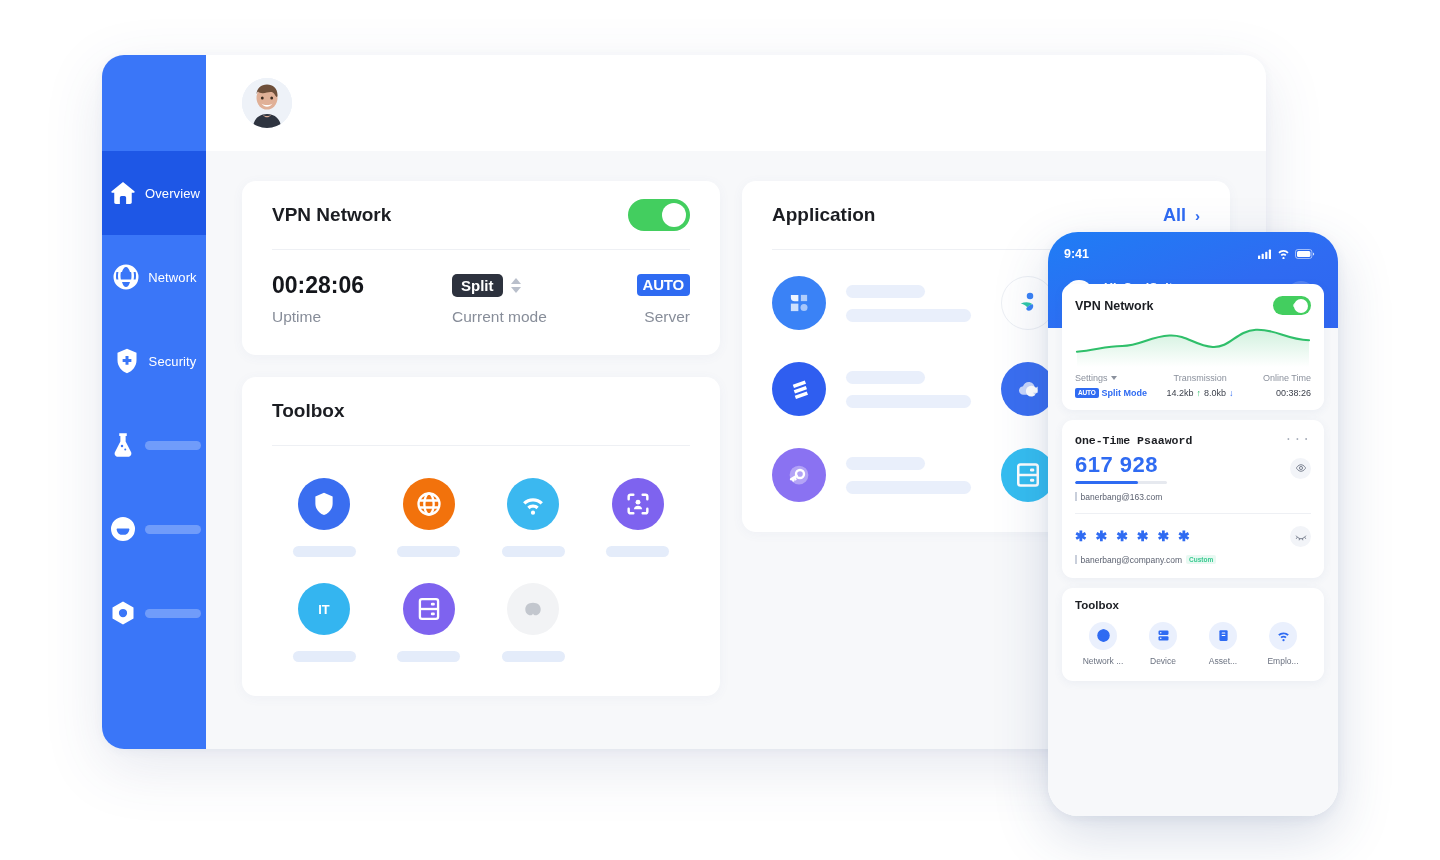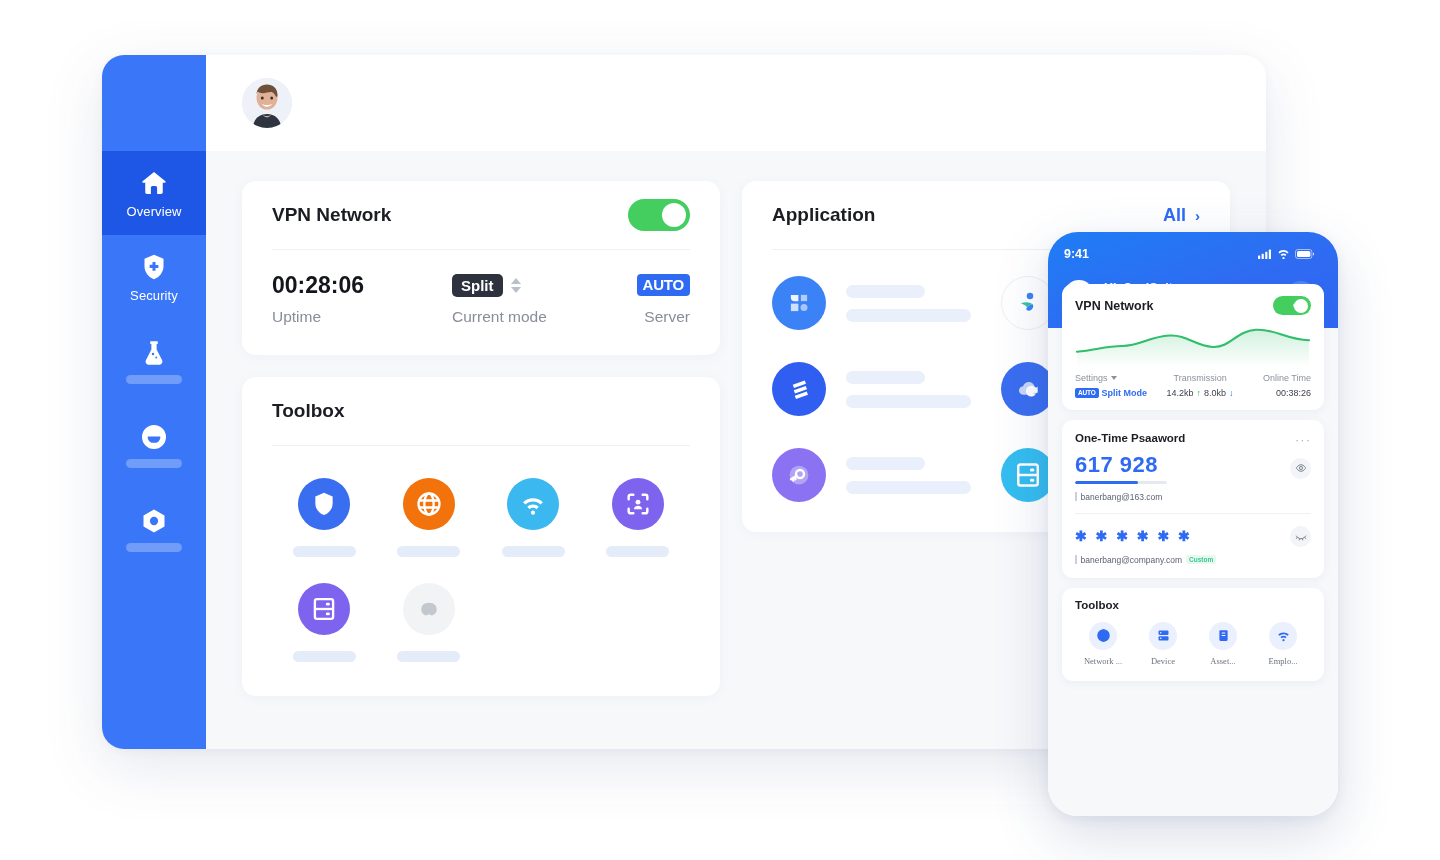--- a/index.html
+++ b/index.html
@@ -25,21 +25,21 @@
   
   #sidebar {
     width:104px; flex:0 0 104px;
     background:#3a76f8;
     display:flex; flex-direction:column;
     align-items:center;
     padding-top:96px;
   }
   .nav-item {
     width:104px; height:84px;
-    display:flex; flex-direction:column;
+    display:flex; 
     align-items:center; justify-content:center;
     gap:7px;
     cursor:pointer;
   }
   .nav-item.active { background:#1e57e6; }
   .nav-ico { width:30px; height:30px; display:block; }
   .nav-ico svg { width:100%; height:100%; display:block; fill:#ffffff; }
   .nav-label {
     color:#ffffff; font-size:13px; line-height:1;
     letter-spacing:0.1px;
@@ -217,21 +217,21 @@
   .m-val { font-size:9px; color:#3a3f4a; display:flex; align-items:center; gap:3px; white-space:nowrap; }
   .auto-mini {
     background:#2f6bf2;color:#fff;font-size:6.5px;font-weight:bold;
     padding:1.5px 3px;border-radius:2px;line-height:1;letter-spacing:-0.2px;
   }
   .split-mini { color:#2f6bf2; font-size:9px; font-weight:bold; }
   .up-ar { color:#2fbf6a; font-weight:bold; }
   .dn-ar { color:#2f6bf2; font-weight:bold; }
 
   #otp-card { margin-top:10px; padding:12px 13px 13px 13px; }
-  .otp-head { display:flex; align-items:flex-start; justify-content:space-between; }
+  .otp-head { display:flex; align-items:flex-end; justify-content:space-between;font-family:Liberation Mono, monospace; }
   .otp-title { font-size:11.5px; font-weight:bold; color:#1b1d22; }
   .dots3 { color:#aab0bc; font-size:13px; letter-spacing:1px; cursor:pointer; }
   .otp-mid { display:flex; align-items:center; justify-content:space-between; margin-top:6px;gap:48px; }
   .otp-code { font-size:22px; font-weight:bold; color:#2f6bf2; letter-spacing:0.5px; line-height:1.05; }
   .round-btn {
     width:21px;height:21px;border-radius:50%;background:#f2f4f8;
     display:flex;align-items:center;justify-content:center;cursor:pointer;flex:0 0 21px;
   }
   .round-btn svg { width:12px;height:12px;display:block;stroke:#7b8291;fill:none; }
   .otp-bar { height:2.5px; border-radius:2px; background:#e6e9ef; margin-top:5px; width:92px; overflow:hidden; }
@@ -241,38 +241,46 @@
   .otp-rule { height:1px; background:#eef0f4; margin:11px 0 0 0; }
   .stars { color:#2f6bf2; font-size:14px; letter-spacing:2.5px; font-weight:bold; line-height:1; }
   .badge-custom { color:#36c98f; font-size:6.5px; background:#e8f9f2; padding:1px 3px; border-radius:2px; font-weight:bold; }
 
   #ph-toolbox { margin-top:10px; padding:11px 13px 14px 13px; }
   .pt-title { font-size:11.5px; font-weight:bold; color:#1b1d22; }
   .pt-grid { display:flex; justify-content:space-between; margin-top:11px; }
   .pt-cell { display:flex; flex-direction:column; align-items:center; gap:6px; width:56px; cursor:pointer; }
   .pt-ico { width:28px;height:28px;border-radius:50%;background:#eaf0fd; display:flex;align-items:center;justify-content:center; }
   .pt-ico svg { width:15px;height:15px;display:block;fill:#2f6bf2; }
-  .pt-lab { font-size:8.5px; color:#6b7280; text-align:center; line-height:1.35;font-family:Liberation Serif, serif; }
+  .pt-lab { font-size:8.5px; color:#6b7280; text-align:center; line-height:1.35; }
 </style>
 </head>
 <body>
 
 <div id="app-window">
 
   <nav id="sidebar">
 
     <div class="nav-item active">
       <span class="nav-ico">
         <svg viewBox="0 0 24 24">
             <path d="M12 3.2 2.9 10.6c-.5.4-.2 1.2.4 1.2H5v7.6c0 .8.6 1.4 1.4 1.4h3.1v-5.1c0-.7.6-1.3 1.3-1.3h2.4c.7 0 1.3.6 1.3 1.3v5.1h3.1c.8 0 1.4-.6 1.4-1.4v-7.6h1.7c.6 0 .9-.8.4-1.2z"></path>
           </svg>
       </span>
       <span class="nav-label">Overview</span>
     </div>
 
+    <div class="nav-item">
+      <span class="nav-ico">
+        <svg viewBox="0 0 24 24">
+            <path d="M12 2a10 10 0 1 0 0 20 10 10 0 0 0 0-20zm0 2c1.3 0 2.6 1.6 3.2 4H8.8C9.4 5.6 10.7 4 12 4zM7.9 8h8.2c.2.9.3 1.9.3 3s-.1 2.1-.3 3H7.9c-.2-.9-.3-1.9-.3-3s.1-2.1.3-3zm-2 0c-.2 1-.3 2-.3 3s.1 2 .3 3H4.3A8 8 0 0 1 4 11c0-1 .1-2 .3-3zm12.2 0h1.6c.2 1 .3 2 .3 3s-.1 2-.3 3h-1.6c.2-1 .3-2 .3-3s-.1-2-.3-3zM8.8 16h6.4c-.6 2.4-1.9 4-3.2 4s-2.6-1.6-3.2-4z"></path>
+          </svg>
+      </span>
+      <span class="nav-label">Network</span>
+    </div>
 
     <div class="nav-item">
       <span class="nav-ico">
         <svg viewBox="0 0 24 24">
             <path d="M12 2.2 4.4 5.4v6c0 4.6 3.1 8.8 7.6 10.4 4.5-1.6 7.6-5.8 7.6-10.4v-6zM13.2 8v2.3h2.3v2.4h-2.3V15h-2.4v-2.3H8.5v-2.4h2.3V8z"></path>
           </svg>
       </span>
       <span class="nav-label">Security</span>
     </div>
 
@@ -397,20 +405,28 @@
               <span class="tool-ico" style="background:#7e63ef">
                 <svg viewBox="0 0 24 24" fill="none" stroke="#fff" stroke-width="2.1" stroke-linecap="round">
                     <path d="M4 8V5.6A1.6 1.6 0 0 1 5.6 4H8M16 4h2.4A1.6 1.6 0 0 1 20 5.6V8M20 16v2.4a1.6 1.6 0 0 1-1.6 1.6H16M8 20H5.6A1.6 1.6 0 0 1 4 18.4V16"></path>
                     <circle cx="12" cy="10.4" r="2.1" fill="#fff" stroke="none"></circle>
                     <path d="M8.4 16.4c.5-1.8 1.9-2.8 3.6-2.8s3.1 1 3.6 2.8" fill="#fff" stroke="none"></path>
                   </svg>
               </span>
               <span class="tool-ph"></span>
             </div>
 
+            <div class="tool-cell">
+              <span class="tool-ico" style="background:#34b5f0">
+                <svg viewBox="0 0 24 24">
+                    <text x="12" y="16.6" text-anchor="middle" font-family="Liberation Sans, sans-serif" font-size="11" font-weight="bold" fill="#fff">IT</text>
+                  </svg>
+              </span>
+              <span class="tool-ph"></span>
+            </div>
 
             <div class="tool-cell">
               <span class="tool-ico" style="background:#7e63ef">
                 <svg viewBox="0 0 24 24" fill="none" stroke="#fff" stroke-width="2">
                     <rect x="4.2" y="3.6" width="15.6" height="16.8" rx="1.8"></rect>
                     <path d="M4.2 12h15.6"></path>
                     <rect x="13.6" y="6.7" width="3.4" height="2.4" rx="1" fill="#fff" stroke="none"></rect>
                     <rect x="13.6" y="15" width="3.4" height="2.4" rx="1" fill="#fff" stroke="none"></rect>
                   </svg>
               </span>

